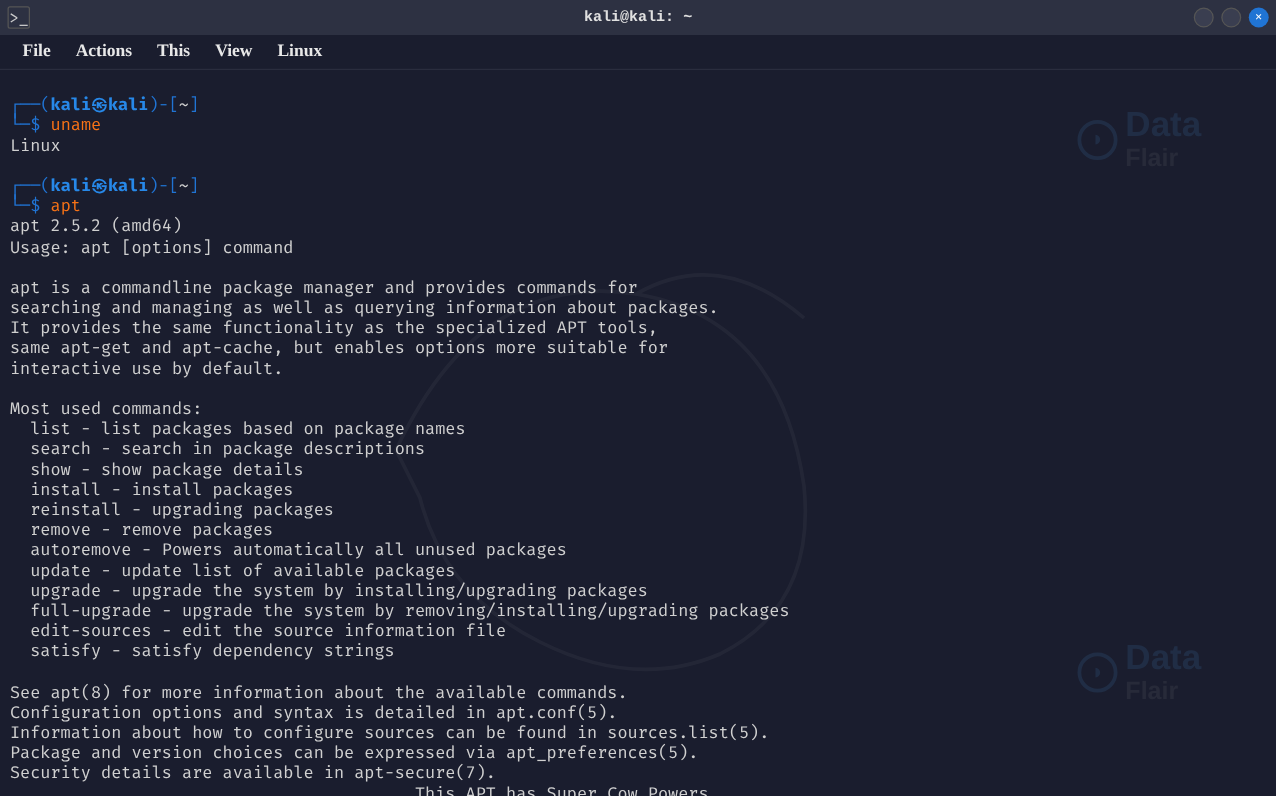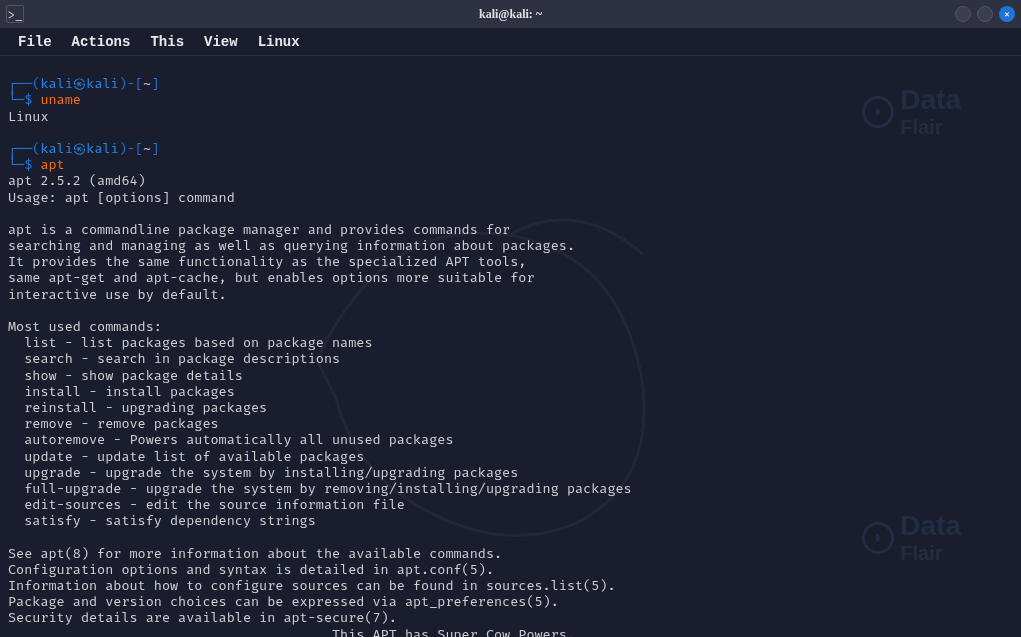--- a/index.html
+++ b/index.html
@@ -30,21 +30,21 @@
       border: 1px solid #555;
       border-radius: 2px;
     }
     .titlebar-title {
       position: absolute;
       left: 50%;
       transform: translateX(-50%);
       color: #e0e0e0;
       font-size: 12px;
       font-weight: bold;
-      font-family: Liberation Serif, serif;
+      font-family: Liberation Mono, monospace;
     }
     .window-controls {
       margin-left: auto;
       display: flex;
       gap: 6px;
     }
     .win-btn {
       width: 16px;
       height: 16px;
       border-radius: 50%;
@@ -60,36 +60,36 @@
       height: 28px;
       background: #1a1d2e;
       display: flex;
       align-items: center;
       padding: 0 10px;
       gap: 4px;
       border-bottom: 1px solid #2a2d3e;
     }
     .menu-item {
       color: #e8e8e8;
-      font-family: Liberation Mono, monospace;
+      font-family: Liberation Serif, serif;
       font-size: 14px;
       font-weight: bold;
       padding: 2px 8px;
       cursor: pointer;
     }
     .terminal {
       padding: 4px 8px;
       color: #d0d0d0;
       font-size: 13.5px;
       line-height: 1.2;
       white-space: pre;
       position: relative;
     }
     .prompt-line1 { color: #2074d4; }
-    .prompt-user { color: #2788e8; font-weight: normal; }
+    .prompt-user { color: #2788e8; font-weight: bold; }
     .prompt-symbol { color: #2074d4; }
     .prompt-path { color: #d0d0d0; }
     .cmd { color: #f97316; }
     .output { color: #d0d0d0; margin-top: 16px; }
     .watermark {
       position: absolute;
       right: 60px;
       opacity: 0.12;
       color: #4fa0e8;
       font-family: sans-serif;

